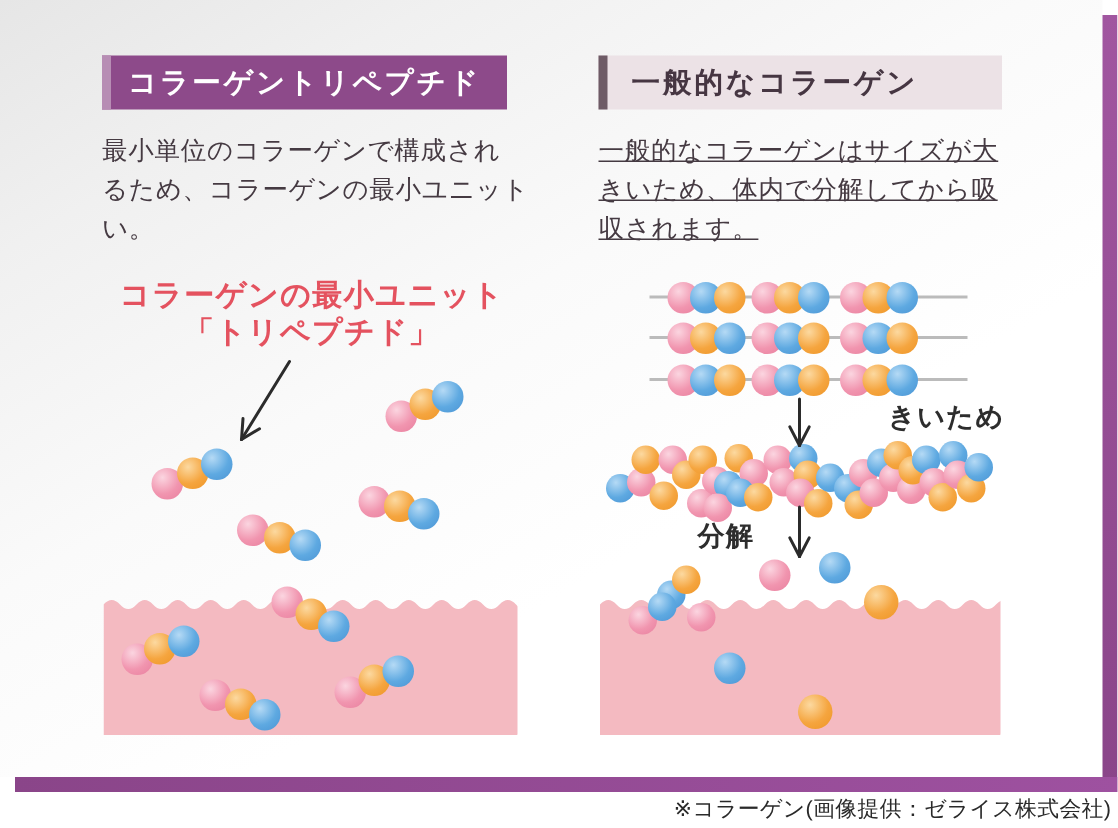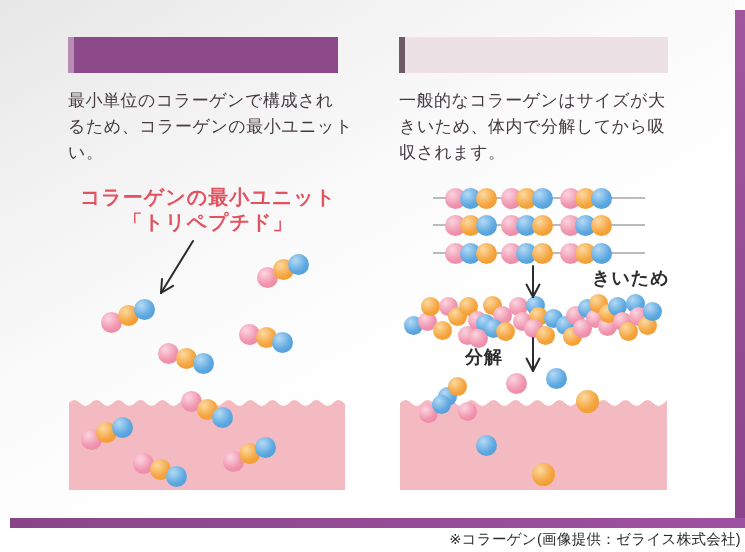--- a/index.html
+++ b/index.html
@@ -21,21 +21,21 @@
   .header-left .accent{background:#b78db4;}
   .header-left .hlabel{color:#ffffff;font-weight:bold;font-size:19px;letter-spacing:2px;}
   .header-right{left:399px;width:269px;background:#ece2e6;padding-left:22px;}
   .header-right .accent{background:#6e5b66;}
   .header-right .hlabel{color:#463642;font-weight:bold;font-size:19px;letter-spacing:2px;}
   .body-text{
     position:absolute;top:88px;width:292px;font-size:17px;line-height:26px;
     letter-spacing:0.5px;color:#453a42;white-space:pre-line;font-weight:500;
   }
   .body-left{left:68px;}
-  .body-right{left:399px;}
+  .body-right{left:399px;text-decoration:underline;}
   .callout{
     position:absolute;left:69px;top:185px;width:278px;text-align:center;
     color:#e4525f;font-weight:bold;font-size:20px;line-height:25px;letter-spacing:1px;
     white-space:pre-line;
   }
   .diagram-label{position:absolute;font-weight:bold;font-size:18px;color:#2d2d2d;letter-spacing:1px;}
   .label-collagen{left:592px;top:266px;}
   .label-breakdown{left:465px;top:345px;}
   .caption{position:absolute;top:530px;right:4px;font-size:14.5px;color:#2a2a2a;letter-spacing:0.3px;}
   .layer{position:absolute;left:0;top:0;width:745px;height:552px;pointer-events:none;}
@@ -174,23 +174,25 @@
       </g>
       <g stroke="#2b2b2b" stroke-width="2" stroke-linecap="round" fill="none">
         <line x1="533" y1="338" x2="533" y2="371"></line>
         <line x1="533" y1="371" x2="526.5350915424192" y2="358.58207108109"></line>
         <line x1="533" y1="371" x2="539.4649084575808" y2="358.58207108109"></line>
       </g>
     </svg>
 
   <div class="header header-left">
     <div class="accent"></div>
+    <span class="hlabel">コラーゲントリペプチド</span>
   </div>
   <div class="header header-right">
     <div class="accent"></div>
+    <span class="hlabel">一般的なコラーゲン</span>
   </div>
 
   <div class="body-text body-left">最小単位のコラーゲンで構成され
 るため、コラーゲンの最小ユニット
 い。</div>
   <div class="body-text body-right">一般的なコラーゲンはサイズが大
 きいため、体内で分解してから吸
 収されます。</div>
 
   <div class="callout">コラーゲンの最小ユニット

